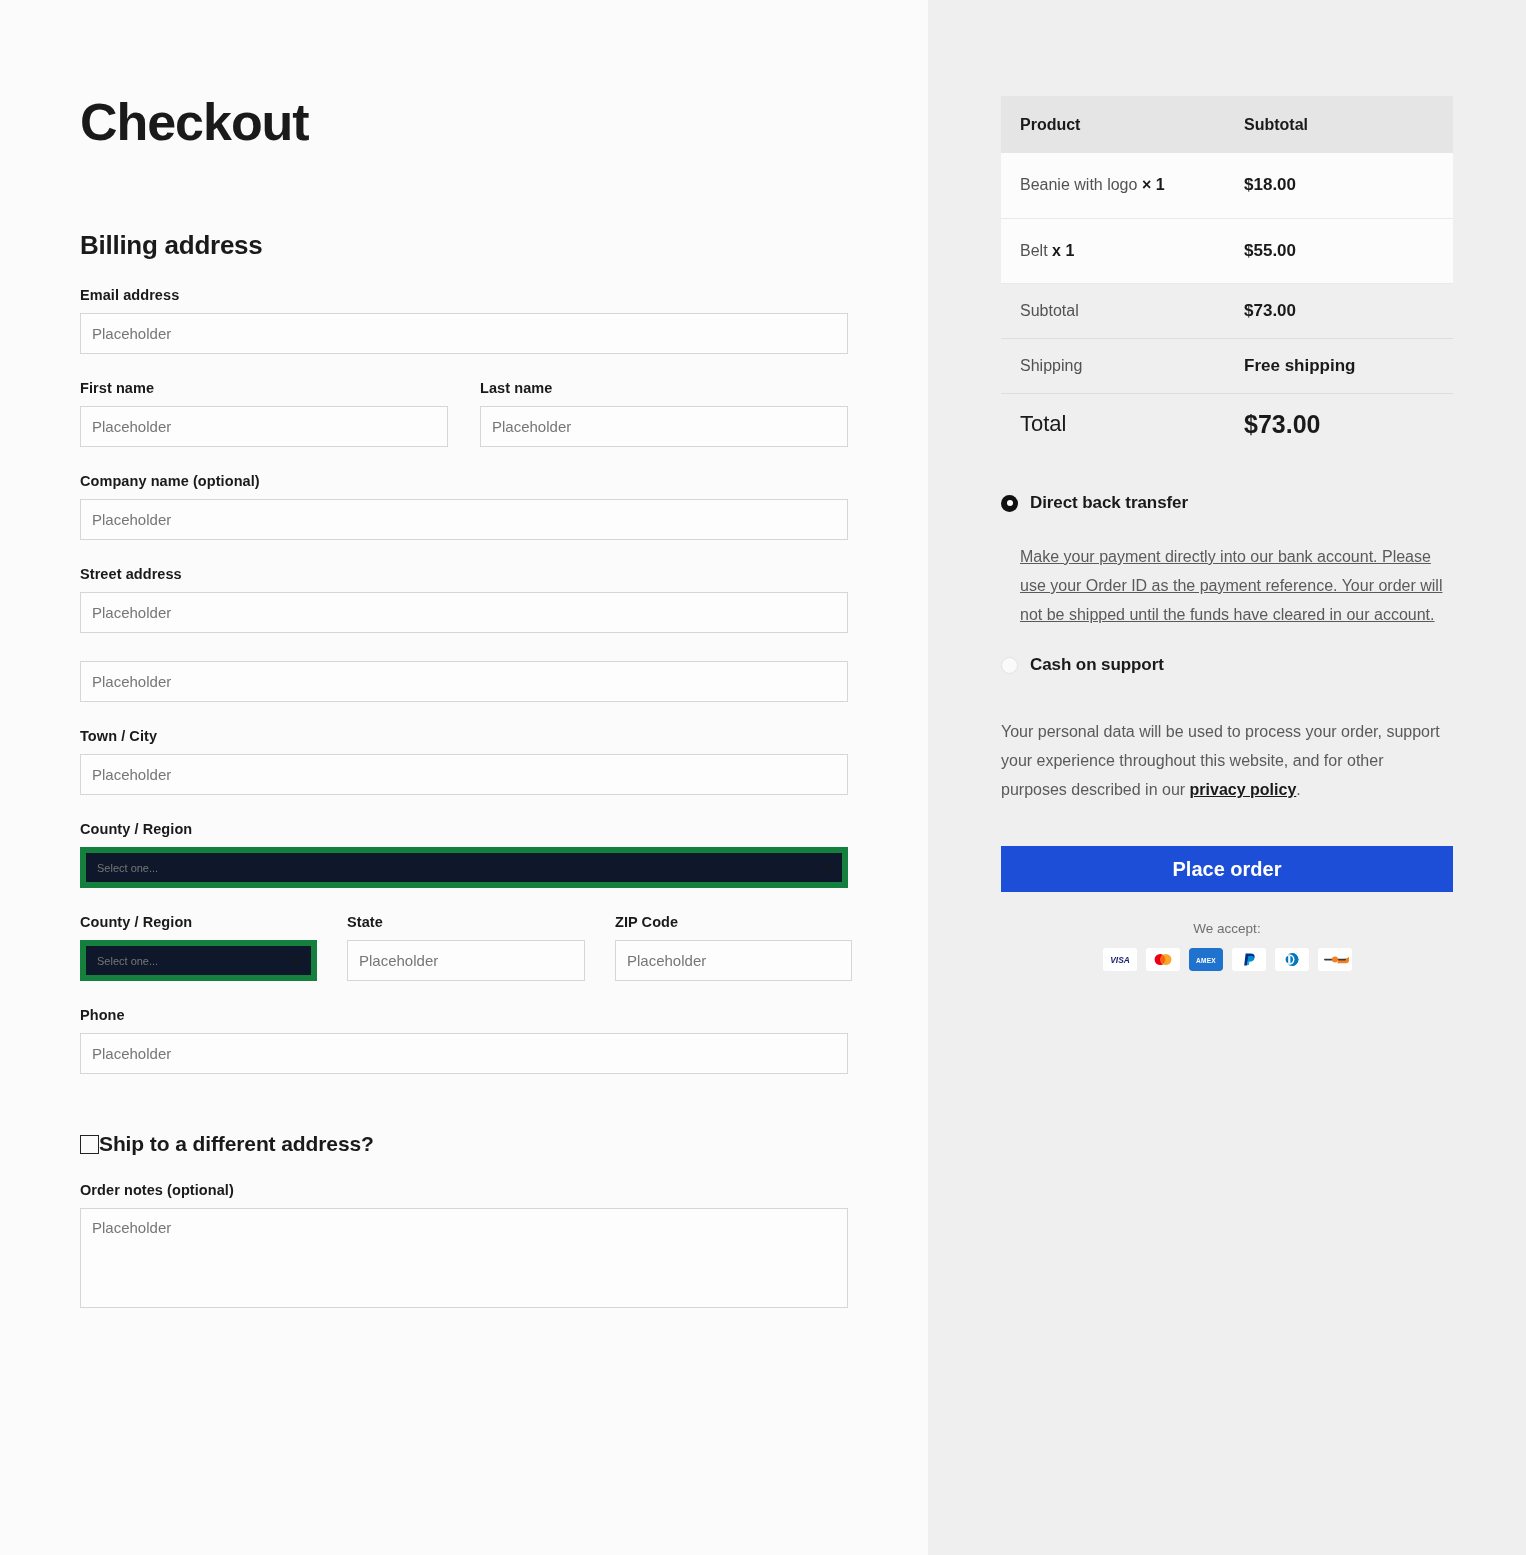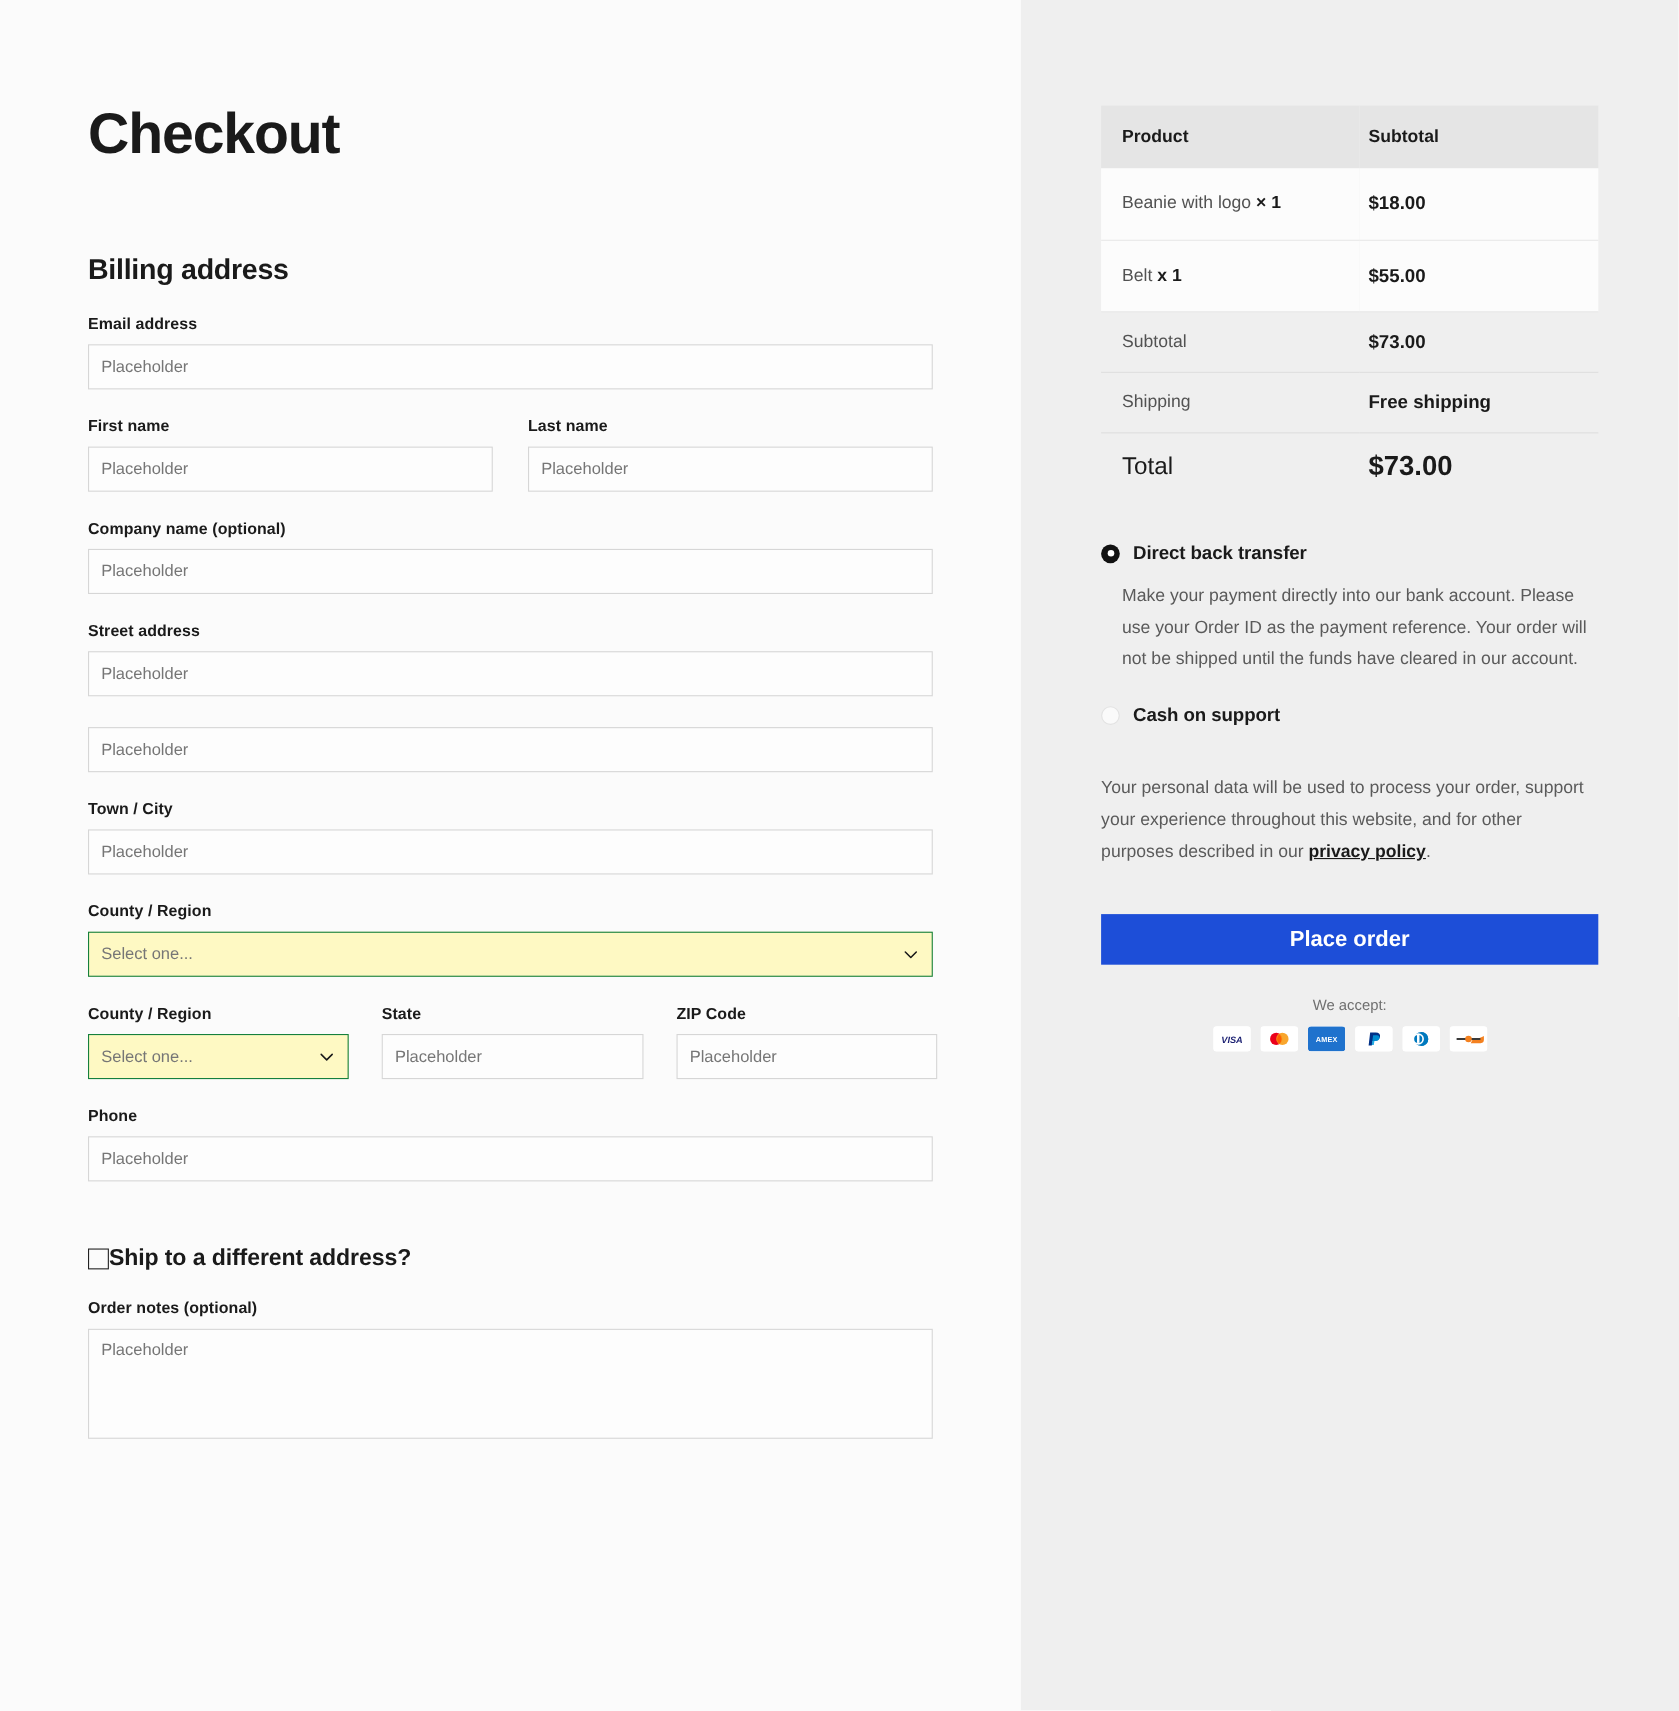--- a/index.html
+++ b/index.html
@@ -112,26 +112,26 @@
   .row-3 .col-c { width: 237px; flex: none; }
 
   
   .select-wrap {
     position: relative;
     width: 100%;
   }
   .select-box {
     width: 100%;
     height: 41px;
-    border: 1px solid #15803d;
-    background: #fef9c3;
+    border: 6px solid #15803d;
+    background: #0f172a;
     display: flex;
     align-items: center;
     padding: 0 11px;
-    font-size: 15px;
+    font-size: 11px;
     color: #767676;
     cursor: pointer;
   }
   .chev {
     position: absolute;
     right: 12px;
     top: 50%;
     transform: translateY(-50%);
     width: 16px;
     height: 16px;
@@ -235,21 +235,21 @@
   }
 
   
   .pay-block { margin-top: 38px; }
 
   .pay-option {
     display: flex;
     align-items: center;
     gap: 12px;
   }
-  .pay-option + .pay-desc { margin-top: 14px; }
+  .pay-option + .pay-desc { margin-top: 29px; text-decoration: underline; }
 
   .radio {
     width: 17px;
     height: 17px;
     border-radius: 50%;
     flex: none;
     cursor: pointer;
     position: relative;
   }
   .radio.selected {

